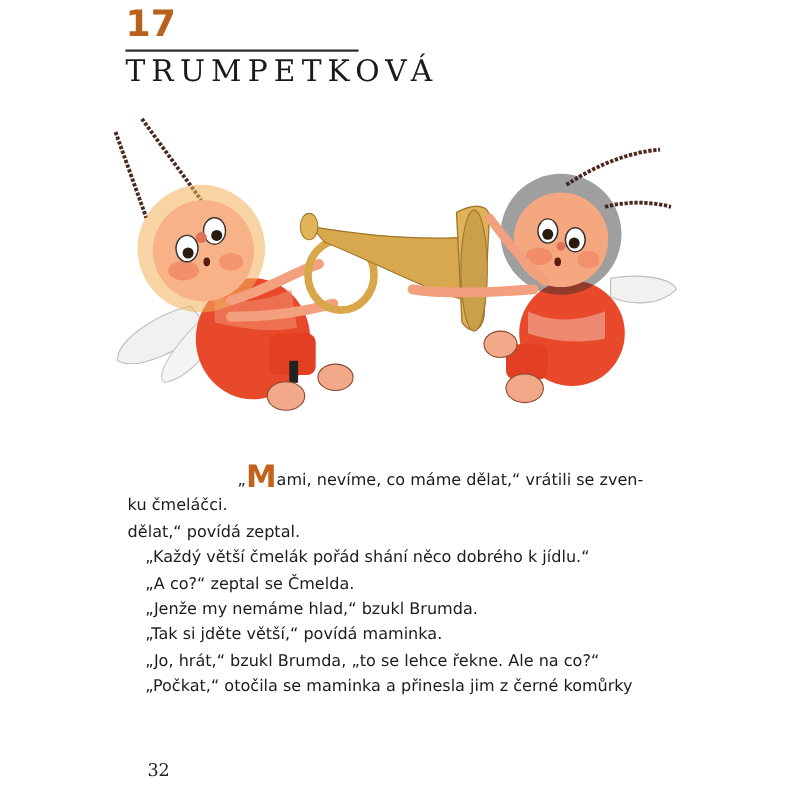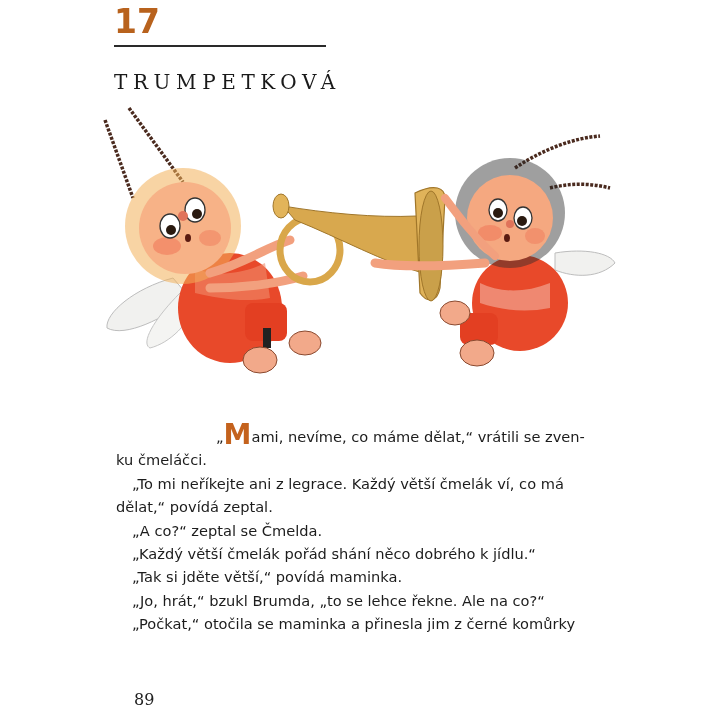--- a/index.html
+++ b/index.html
@@ -2,21 +2,21 @@
 <html><head>
 <meta charset="utf-8">
 <style>
   html, body { margin:0; padding:0; background:#ffffff; }
   body { width:720px; height:720px; position:relative; overflow:hidden;
          font-family:"DejaVu Sans", sans-serif; color:#1a1a1a; }
   .chapter-number { position:absolute; left:114px; width:212px; top:2px; text-align:left;
          font-family:"DejaVu Sans", sans-serif; font-weight:bold; font-size:33px; color:#b8621d; letter-spacing:0px; }
   .rule { position:absolute; left:114px; top:45px; width:212px; height:2px; background:#2a2a2a; }
   .chapter-title { position:absolute; left:114px; top:50px; width:214px;
-         font-family:"DejaVu Serif", serif; font-size:20px; letter-spacing:5.6px; color:#1a1a1a; white-space:nowrap;margin-top:20px; }
+         font-family:"DejaVu Serif", serif; font-size:27px; letter-spacing:5.6px; color:#1a1a1a; white-space:nowrap; }
   .illustration { position:absolute; left:95px; top:98px; width:525px; height:285px; }
   .text-block { position:absolute; left:116px; top:425px; width:470px;
          font-family:"DejaVu Sans", sans-serif; font-size:14.6px; line-height:23.4px; color:#1c1c1c; }
   .para { margin:0; text-indent:16px; white-space:nowrap; }
   .para.first { text-indent:100px; white-space:normal; }
   .para.noindent { text-indent:0; }
   .dropcap { font-weight:bold; font-size:28px; color:#c4621d; line-height:10px; vertical-align:-2px; }
   .page-number { position:absolute; left:134px; top:690px; font-family:"DejaVu Serif", serif; font-size:16px; color:#222; }
 </style>
 </head>
@@ -95,22 +95,22 @@
     <ellipse cx="412" cy="140" rx="3" ry="4" fill="#5a1a10"></ellipse>
 
     <path d="M390 165 C350 168 310 170 280 165" stroke="#f2a07e" stroke-width="9" fill="none" stroke-linecap="round"></path>
     <path d="M400 158 C380 140 365 120 350 100" stroke="#f2a07e" stroke-width="8" fill="none" stroke-linecap="round"></path>
   </g>
 </svg>
 
 <div class="text-block">
   <p class="para first"><span>„</span><span class="dropcap">M</span><span>ami, nevíme, co máme dělat,“ vrátili se zven-</span></p>
   <p class="para noindent">ku čmeláčci.</p>
-  <p class="para">„To mi neříkejte ani z legrace. Každý větší čmelák ví, co má</p>
   <p class="para noindent">dělat,“ povídá zeptal.</p>
+  <p class="para">„Každý větší čmelák pořád shání něco dobrého k jídlu.“</p>
   <p class="para">„A co?“ zeptal se Čmelda.</p>
-  <p class="para">„Každý větší čmelák pořád shání něco dobrého k jídlu.“</p>
+  <p class="para">„Jenže my nemáme hlad,“ bzukl Brumda.</p>
   <p class="para">„Tak si jděte větší,“ povídá maminka.</p>
   <p class="para">„Jo, hrát,“ bzukl Brumda, „to se lehce řekne. Ale na co?“</p>
   <p class="para">„Počkat,“ otočila se maminka a přinesla jim z černé komůrky</p>
 </div>
 
-<div class="page-number">89</div>
+<div class="page-number">32</div>
 
 </body></html>

